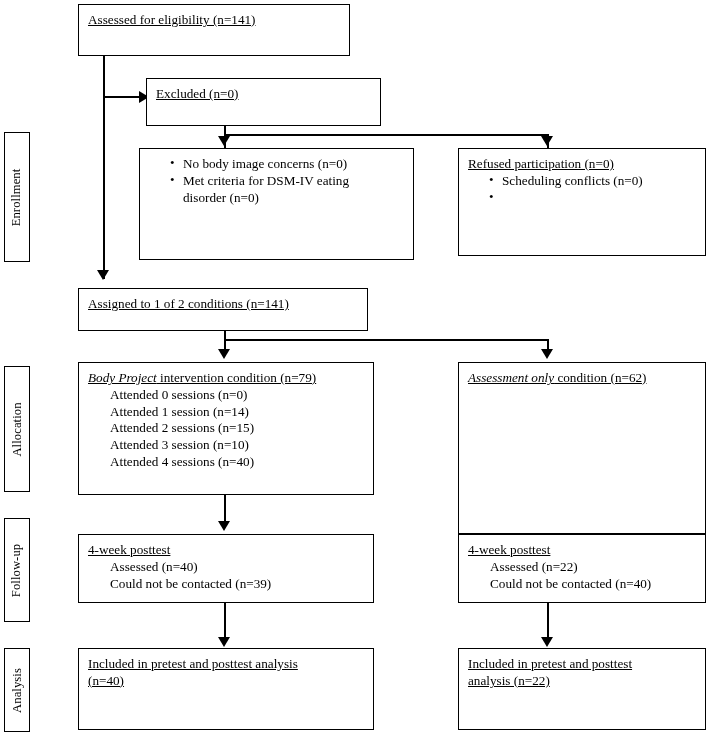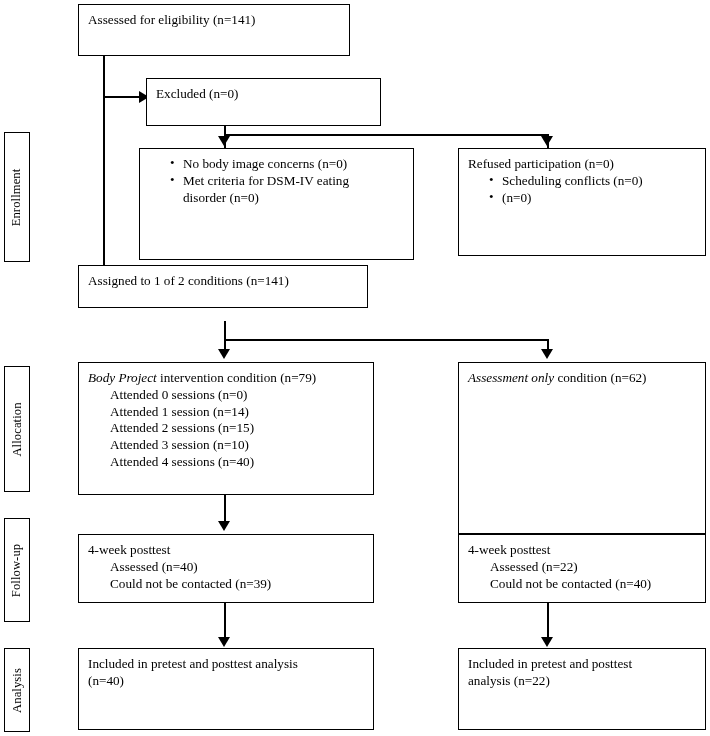--- a/index.html
+++ b/index.html
@@ -24,21 +24,21 @@
   .box {
     position: absolute;
     box-sizing: border-box;
     border: 1.6px solid #000000;
     background: #ffffff;
     font-size: 13.2px;
     line-height: 1.27;
     padding: 7px 9px 6px 9px;
     z-index: 3;
   }
-  .box .line { white-space: nowrap; }
+  .box .line { white-space: nowrap; text-decoration: underline; }
 
   
   .sub {
     padding-left: 22px;
     white-space: nowrap;
   }
 
   
   ul.bullets {
     margin: 0;
@@ -183,26 +183,25 @@
     </ul>
   </div>
 
   <div class="box" style="left:458px; top:148px; width:248px; height:108px;">
     <div class="line">Refused participation (n=0)</div>
     <ul class="bullets">
       <li>
         <span>Scheduling conflicts (n=0)</span>
       </li>
       <li>
-        <span class="cont">(n=0)</span>
       </li>
     </ul>
   </div>
 
-  <div class="box" style="left:78px; top:265px; width:290px; height:43px;">
+  <div class="box" style="left:78px; top:288px; width:290px; height:43px;">
     <div class="line">Assigned to 1 of 2 conditions (n=141)</div>
   </div>
 
   <div class="box" style="left:78px; top:362px; width:296px; height:133px;">
     <div class="line">
       <span class="ital">Body Project</span><span> intervention condition (n=79)</span>
     </div>
     <div class="sub">Attended 0 sessions (n=0)</div>
     <div class="sub">Attended 1 session (n=14)</div>
     <div class="sub">Attended 2 sessions (n=15)</div>

